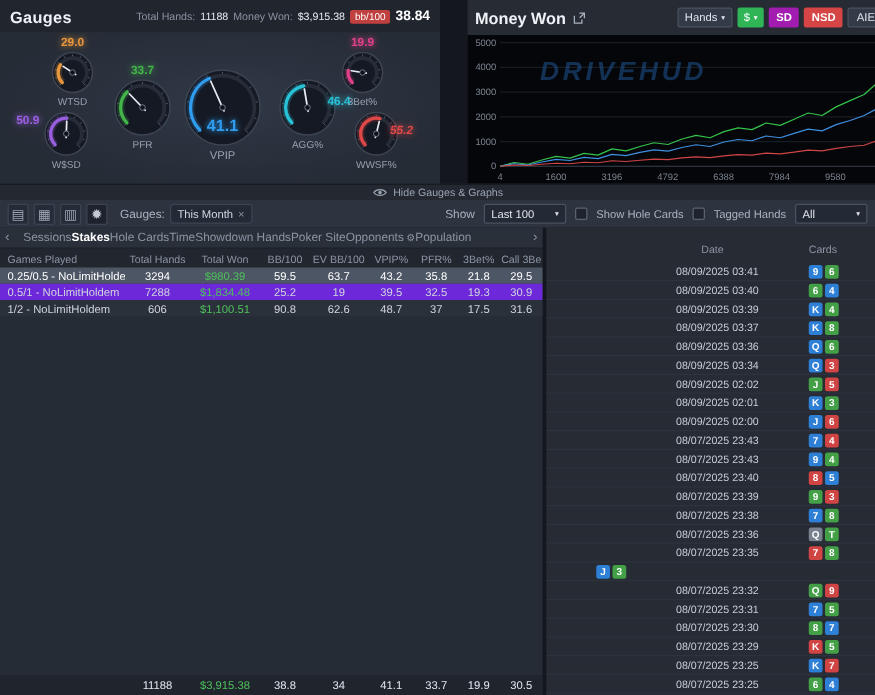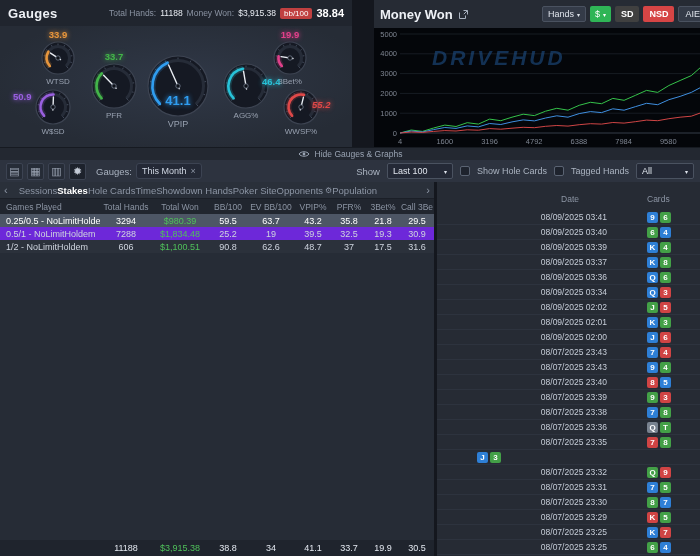--- a/index.html
+++ b/index.html
@@ -104,21 +104,21 @@
           <line x1="24.6" y1="5.1" x2="23.0" y2="8.2" stroke="#566073" stroke-width="0.7"></line>
           <line x1="29.7" y1="9.5" x2="26.9" y2="11.5" stroke="#566073" stroke-width="0.7"></line>
           <line x1="32.3" y1="15.7" x2="28.9" y2="16.3" stroke="#566073" stroke-width="0.7"></line>
           <line x1="31.8" y1="22.5" x2="28.5" y2="21.4" stroke="#566073" stroke-width="0.7"></line>
           <line x1="28.3" y1="28.3" x2="25.8" y2="25.8" stroke="#566073" stroke-width="0.7"></line>
           <path d="M 9.87 26.13 A 11.5 11.5 0 1 1 26.13 26.13" fill="none" stroke="#262c38" stroke-width="3"></path>
           <path d="M 9.87 26.13 A 11.5 11.5 0 0 1 8.39 11.69" fill="none" stroke="#e8963c" stroke-width="6" opacity="0.22"></path>
           <path d="M 9.87 26.13 A 11.5 11.5 0 0 1 8.39 11.69" fill="none" stroke="#e8963c" stroke-width="2.6" stroke-linecap="round"></path>
           <line x1="20.5" y1="19.6" x2="10.5" y2="13.1" stroke="#e8ecf2" stroke-width="1.4" stroke-linecap="round"></line>
           <circle cx="18" cy="18" r="2.2" fill="#0e1118" stroke="#727c8e" stroke-width="0.8"></circle>
-        </svg><div class="gval" style="color: rgb(232, 150, 60); text-shadow: rgb(232, 150, 60) 0px 0px 5px; left: 50%; transform: translateX(-50%); top: -11px;">33.9</div><div class="glabel" style="top: 37px;">WTSD</div></div>
+        </svg><div class="gval" style="color: rgb(232, 150, 60); text-shadow: rgb(232, 150, 60) 0px 0px 5px; left: 50%; transform: translateX(-50%); top: -11px;">29.0</div><div class="glabel" style="top: 37px;">WTSD</div></div>
       <div class="gauge" style="left: 34px; top: 62px; width: 38px;"><svg width="38" height="38" style="overflow:visible">
           <circle cx="19" cy="19" r="17" fill="#151923" stroke="#3d4452" stroke-width="1.2"></circle>
           <line x1="8.0" y1="30.0" x2="10.5" y2="27.5" stroke="#566073" stroke-width="0.7"></line>
           <line x1="4.3" y1="23.8" x2="7.6" y2="22.7" stroke="#566073" stroke-width="0.7"></line>
           <line x1="3.7" y1="16.6" x2="7.1" y2="17.1" stroke="#566073" stroke-width="0.7"></line>
           <line x1="6.5" y1="9.9" x2="9.3" y2="11.9" stroke="#566073" stroke-width="0.7"></line>
           <line x1="12.0" y1="5.2" x2="13.6" y2="8.3" stroke="#566073" stroke-width="0.7"></line>
           <line x1="19.0" y1="3.5" x2="19.0" y2="7.0" stroke="#566073" stroke-width="0.7"></line>
           <line x1="26.0" y1="5.2" x2="24.4" y2="8.3" stroke="#566073" stroke-width="0.7"></line>
           <line x1="31.5" y1="9.9" x2="28.7" y2="11.9" stroke="#566073" stroke-width="0.7"></line>
@@ -241,21 +241,21 @@
     </span>
     <div class="mwcontrols">
       <div class="sel">
         <span>Hands</span>
         <span class="caret">▾</span>
       </div>
       <div class="sel" style="border: none; background: rgb(47, 181, 86); color: rgb(255, 255, 255);">
         <span>$</span>
         <span class="caret">▾</span>
       </div>
-      <div class="btnc" style="background: #404040;">SD</div>
+      <div class="btnc" style="background: #a21caf;">SD</div>
       <div class="btnc" style="background: rgb(214, 69, 69);">NSD</div>
       <div class="btnc btn-dark">AIEV</div>
     </div>
   </div>
   <div class="chartwrap">
     <div class="watermark">DRIVEHUD</div>
   <svg width="345" height="119">
         <line x1="26" x2="343" y1="105" y2="105" stroke="#171c23" stroke-width="1"></line>
         <text x="23" y="107.5" text-anchor="end" fill="#7e8591" font-size="7.5">0</text>
         <line x1="26" x2="343" y1="85.2" y2="85.2" stroke="#171c23" stroke-width="1"></line>

